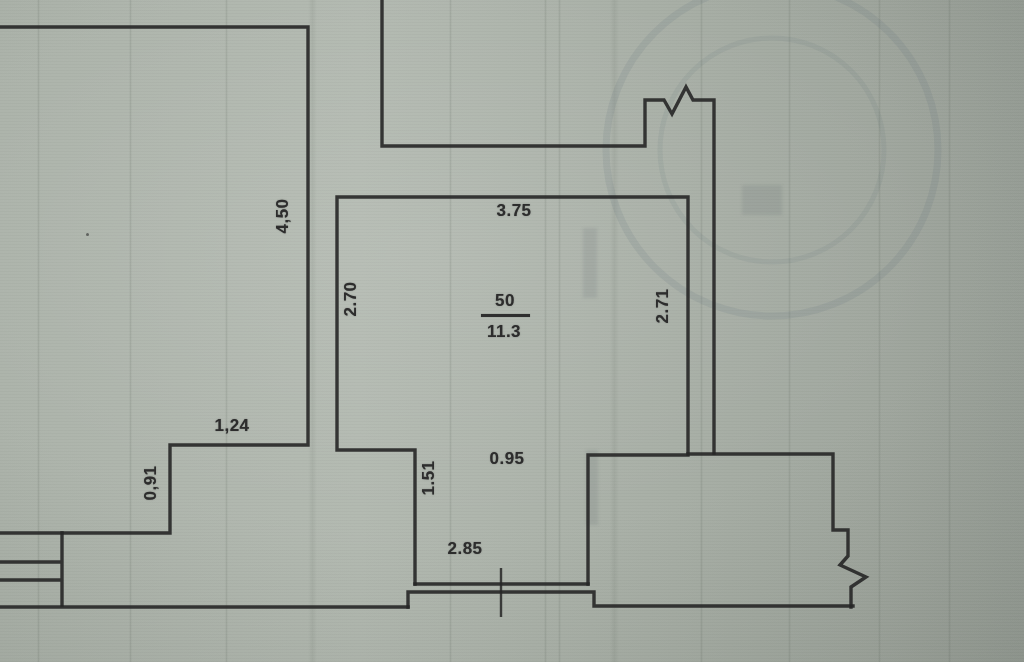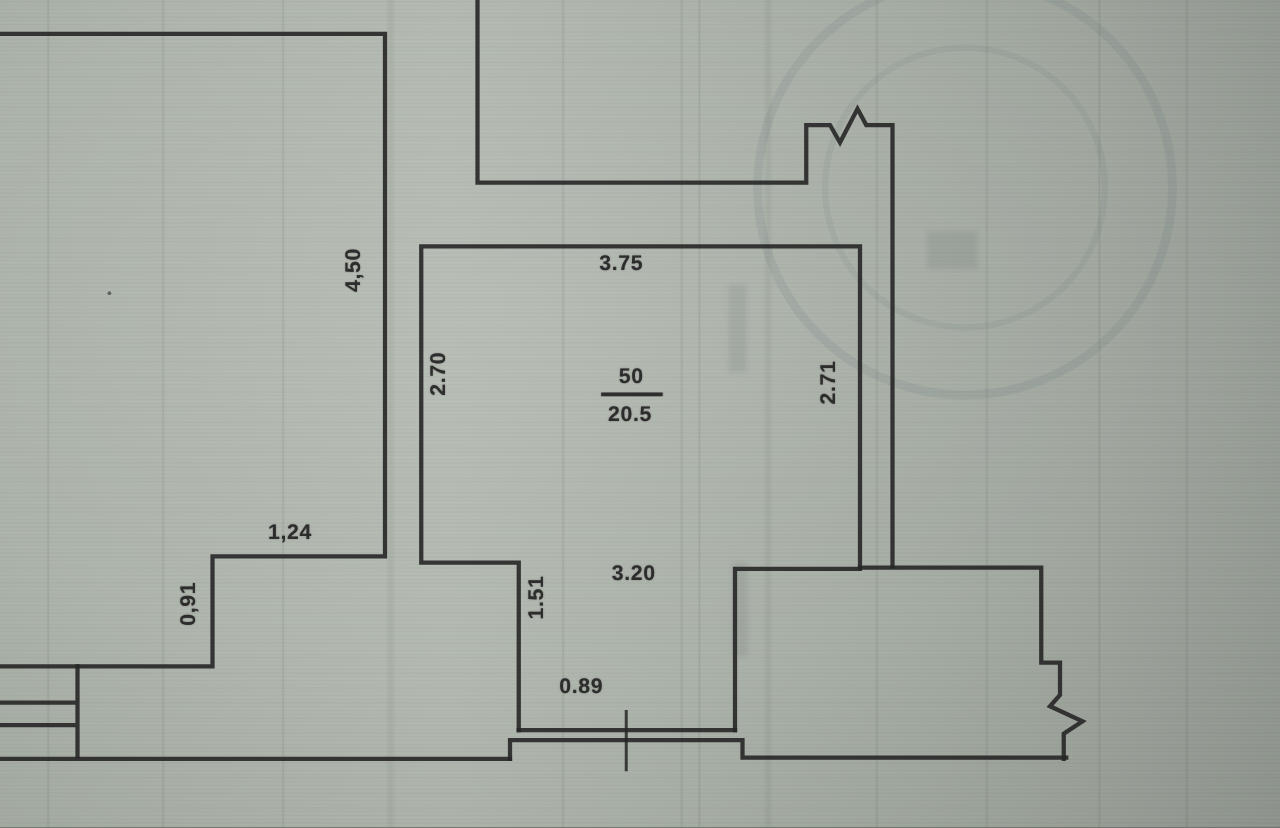--- a/index.html
+++ b/index.html
@@ -83,26 +83,26 @@
 
       <path d="M382,0 V146 H645 V100 H664 L672,114 L686,87 L693,100 H714 V453"></path>
 
       <path d="M688,454 H833 V530 H848 V556 L840,565 L866,577 L851,587 V607"></path>
     </g>
 
     <path d="M501,568 V617" fill="none" stroke="#262626" stroke-opacity="0.85" stroke-width="2.4"></path>
   </svg>
 
   <div class="lbl rot" style="left:283px;top:216px">4,50</div>
-  <div class="lbl" style="left:497px;top:211px">3.75</div>
+  <div class="lbl" style="left:514px;top:211px">3.75</div>
   <div class="lbl rot" style="left:351px;top:299px">2.70</div>
   <div class="lbl rot" style="left:663px;top:306px">2.71</div>
   <div class="lbl" style="left:232px;top:426px">1,24</div>
   <div class="lbl rot" style="left:151px;top:483px">0,91</div>
   <div class="lbl rot" style="left:429px;top:478px">1.51</div>
-  <div class="lbl" style="left:507px;top:459px">3.20</div>
-  <div class="lbl" style="left:465px;top:549px">0.89</div>
+  <div class="lbl" style="left:507px;top:459px">0.95</div>
+  <div class="lbl" style="left:465px;top:549px">2.85</div>
 
   <div class="lbl" style="left:505px;top:301px">50</div>
   <div class="fracline" style="left:481px;top:314px;width:49px"></div>
-  <div class="lbl" style="left:504px;top:332px">20.5</div>
+  <div class="lbl" style="left:504px;top:332px">11.3</div>
 
 </div>
 
 </body></html>

